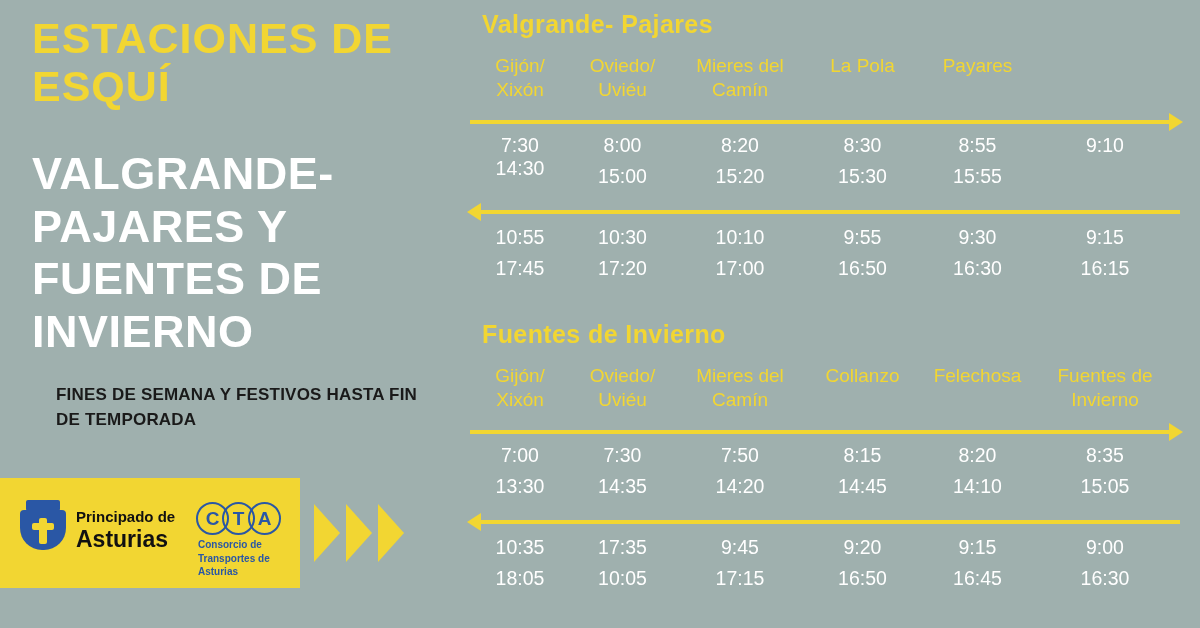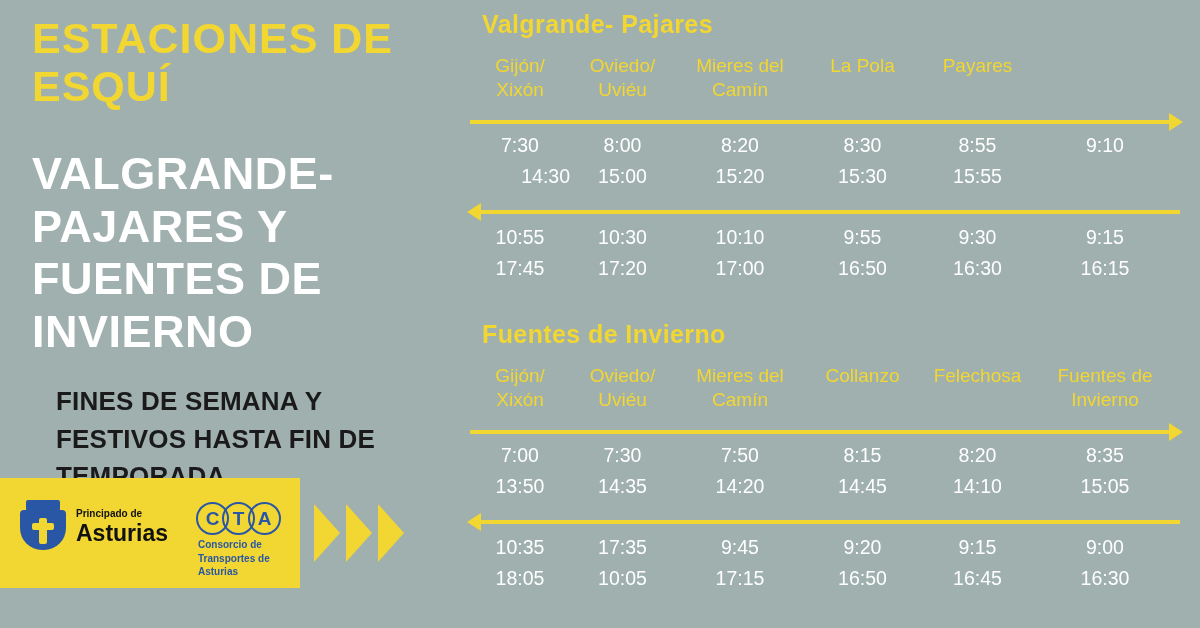--- a/index.html
+++ b/index.html
@@ -49,21 +49,21 @@
     font-weight: bold;
     line-height: 1.17;
     letter-spacing: 0.5px;
   }
   .subtitle {
     position: absolute;
     left: 56px;
     top: 383px;
     width: 390px;
     color: #1a1a1a;
-    font-size: 26px;
+    font-size: 17px;
     font-weight: bold;
     line-height: 1.45;
     letter-spacing: 0.2px;
   }
 
   
   .logobar {
     position: absolute;
     left: 0;
     top: 478px;
@@ -134,21 +134,21 @@
     height: 11px;
     background: #2a57a5;
     border-radius: 2px;
   }
   .brand-text {
     position: absolute;
     left: 76px;
     top: 30px;
     color: #111;
   }
-  .brand-l1 { font-size: 10px; font-weight: bold; line-height: 1.25; }
+  .brand-l1 { font-size: 15px; font-weight: bold; line-height: 1.25; }
   .brand-l2 { font-size: 23px; font-weight: bold; line-height: 1.1; }
 
   .cta {
     position: absolute;
     left: 196px;
     top: 24px;
     width: 96px;
   }
   .cta-letters {
     position: relative;
@@ -278,21 +278,21 @@
       <div class="hdr" style="left: 460px; top: 54px; width: 115px;">Payares</div>
       <div class="arrow right-dir" style="left: 10px; top: 120px; width: 700px;">
         <div class="head"></div>
       </div>
       <div class="timecell" style="left: 10px; top: 130px; width: 100px;">7:30</div>
       <div class="timecell" style="left: 110px; top: 130px; width: 105px;">8:00</div>
       <div class="timecell" style="left: 215px; top: 130px; width: 130px;">8:20</div>
       <div class="timecell" style="left: 345px; top: 130px; width: 115px;">8:30</div>
       <div class="timecell" style="left: 460px; top: 130px; width: 115px;">8:55</div>
       <div class="timecell" style="left: 575px; top: 130px; width: 140px;">9:10</div>
-      <div class="timecell" style="left: 10px; top: 161px; width: 100px; text-align: right;">14:30</div>
+      <div class="timecell" style="left: 10px; top: 153px; width: 100px;">14:30</div>
       <div class="timecell" style="left: 110px; top: 161px; width: 105px;">15:00</div>
       <div class="timecell" style="left: 215px; top: 161px; width: 130px;">15:20</div>
       <div class="timecell" style="left: 345px; top: 161px; width: 115px;">15:30</div>
       <div class="timecell" style="left: 460px; top: 161px; width: 115px;">15:55</div>
       <div class="arrow left-dir" style="left: 20px; top: 210px; width: 700px;">
         <div class="head"></div>
       </div>
       <div class="timecell" style="left: 10px; top: 222px; width: 100px;">10:55</div>
       <div class="timecell" style="left: 110px; top: 222px; width: 105px;">10:30</div>
       <div class="timecell" style="left: 215px; top: 222px; width: 130px;">10:10</div>
@@ -314,21 +314,21 @@
       <div class="hdr" style="left: 575px; top: 364px; width: 140px;">Fuentes de Invierno</div>
       <div class="arrow right-dir" style="left: 10px; top: 430px; width: 700px;">
         <div class="head"></div>
       </div>
       <div class="timecell" style="left: 10px; top: 440px; width: 100px;">7:00</div>
       <div class="timecell" style="left: 110px; top: 440px; width: 105px;">7:30</div>
       <div class="timecell" style="left: 215px; top: 440px; width: 130px;">7:50</div>
       <div class="timecell" style="left: 345px; top: 440px; width: 115px;">8:15</div>
       <div class="timecell" style="left: 460px; top: 440px; width: 115px;">8:20</div>
       <div class="timecell" style="left: 575px; top: 440px; width: 140px;">8:35</div>
-      <div class="timecell" style="left: 10px; top: 471px; width: 100px;">13:50</div>
+      <div class="timecell" style="left: 10px; top: 471px; width: 100px;">13:30</div>
       <div class="timecell" style="left: 110px; top: 471px; width: 105px;">14:35</div>
       <div class="timecell" style="left: 215px; top: 471px; width: 130px;">14:20</div>
       <div class="timecell" style="left: 345px; top: 471px; width: 115px;">14:45</div>
       <div class="timecell" style="left: 460px; top: 471px; width: 115px;">14:10</div>
       <div class="timecell" style="left: 575px; top: 471px; width: 140px;">15:05</div>
       <div class="arrow left-dir" style="left: 20px; top: 520px; width: 700px;">
         <div class="head"></div>
       </div>
       <div class="timecell" style="left: 10px; top: 532px; width: 100px;">10:35</div>
       <div class="timecell" style="left: 110px; top: 532px; width: 105px;">17:35</div>

